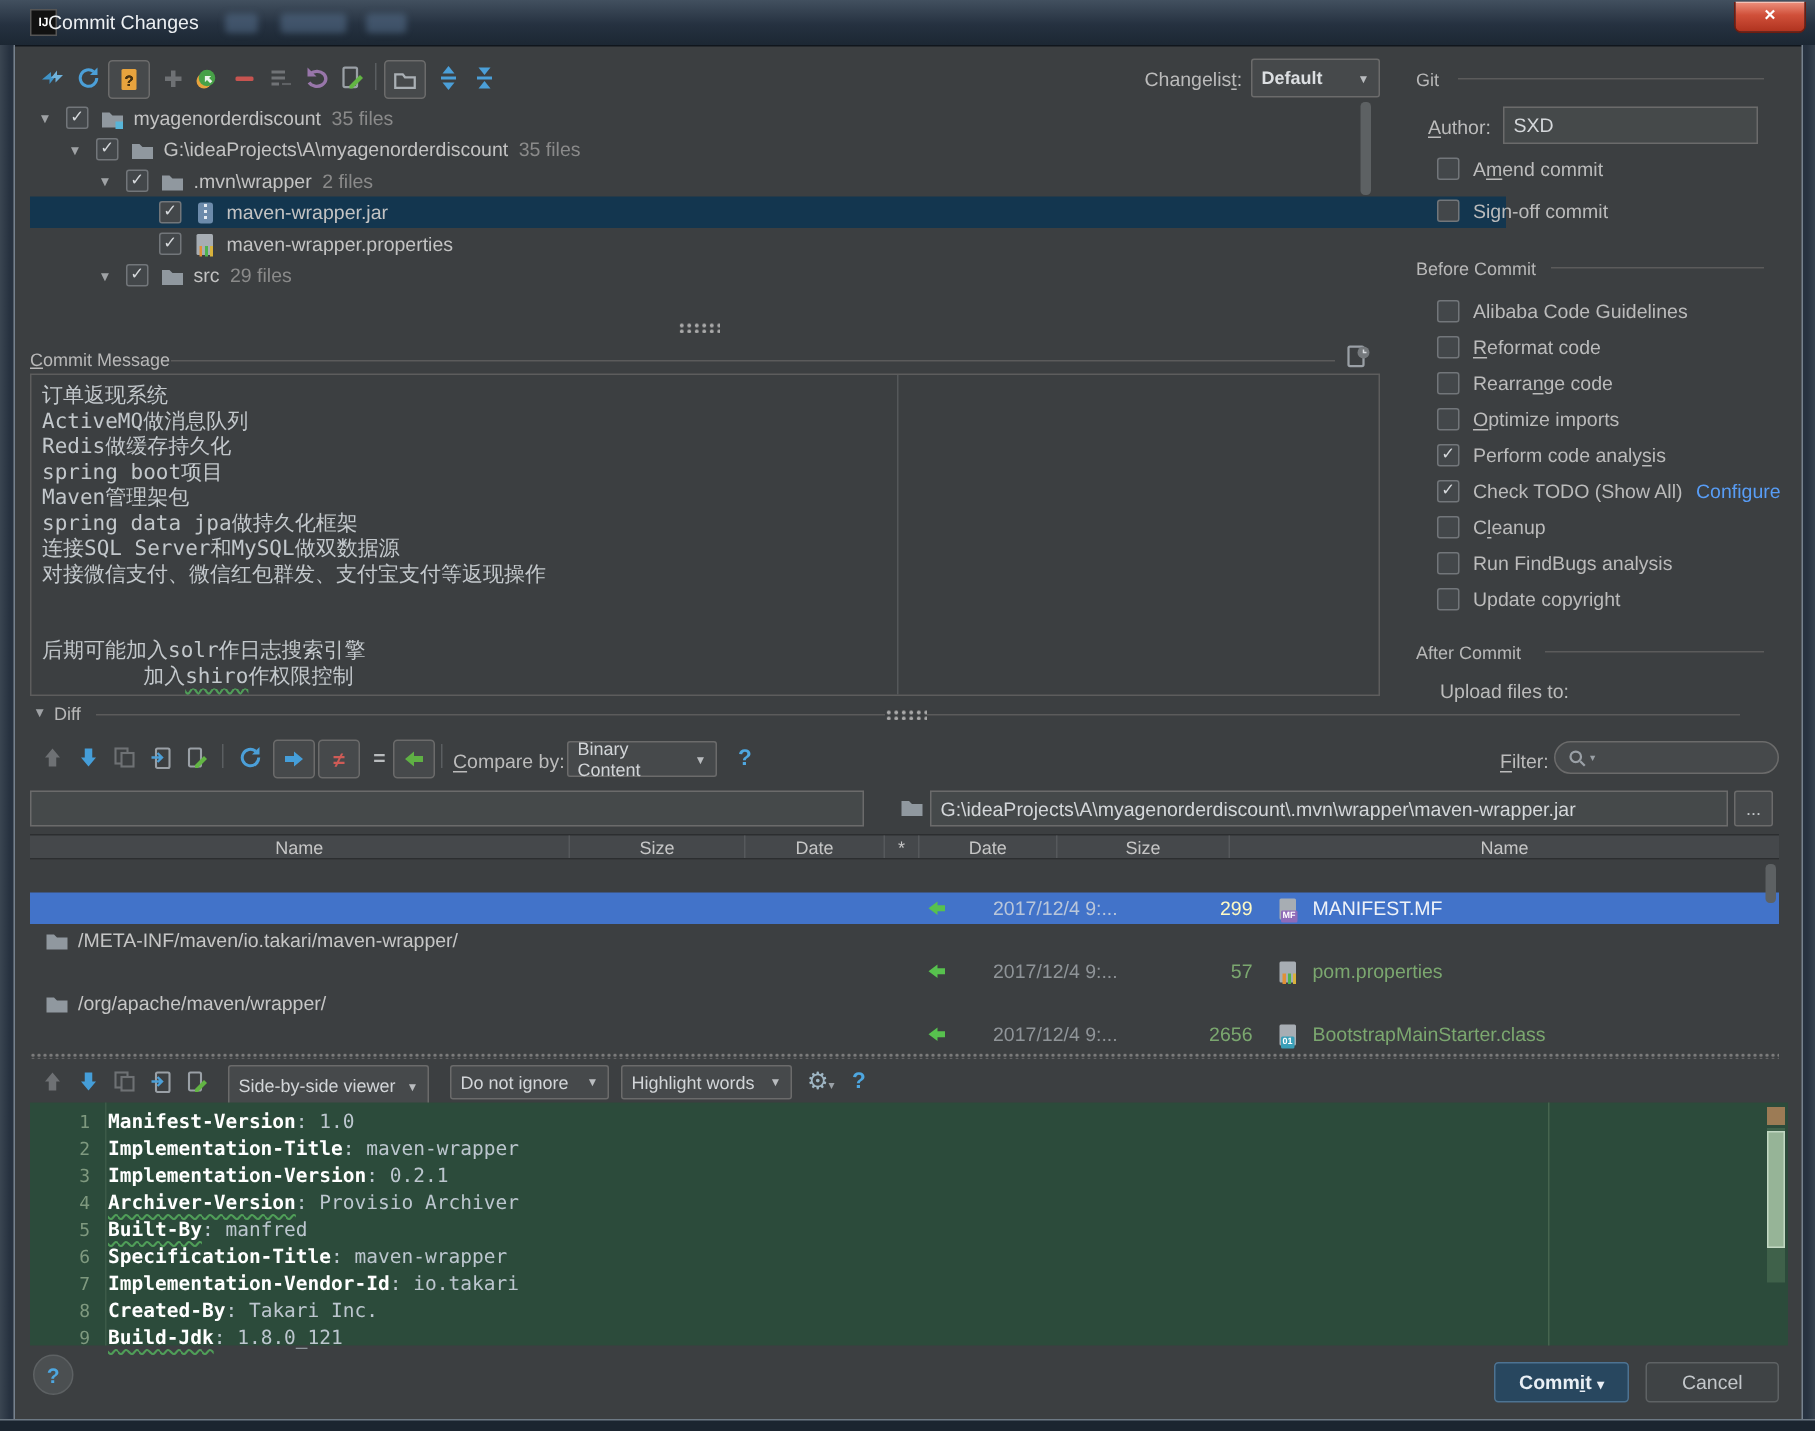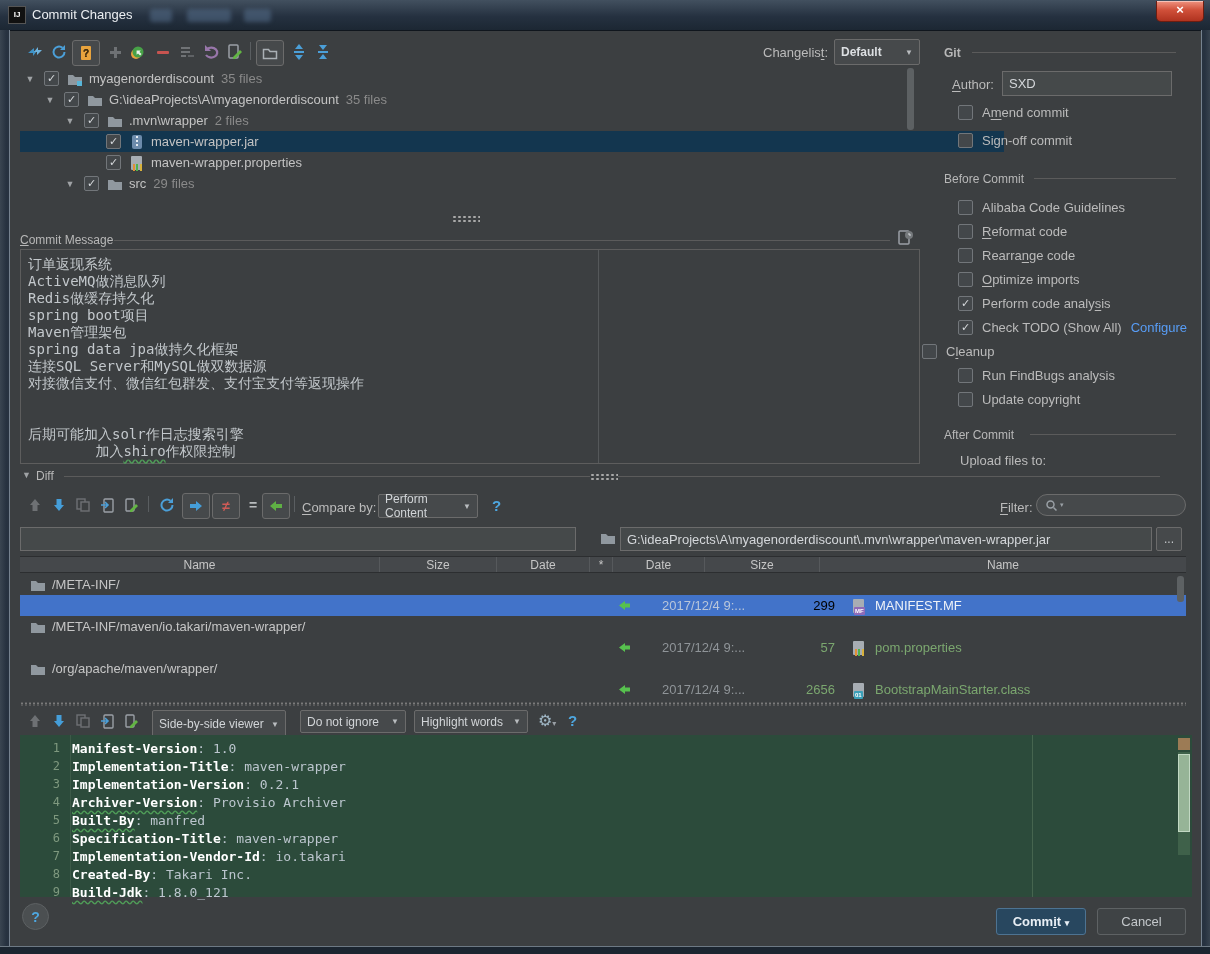--- a/index.html
+++ b/index.html
@@ -6,21 +6,21 @@
   #win{position:relative;width:1210px;height:954px;overflow:hidden;
        font-family:"Liberation Sans",sans-serif;background:#3c3f41;}
   .abs{position:absolute;}
   
   .titlebar{left:0;top:0;width:1210px;height:30px;
     background:linear-gradient(180deg,#42505f 0%,#2b3짜844 40%,#1f2a36 100%);
     background:linear-gradient(180deg,#42505f,#253140 55%,#1c2733);border-bottom:1px solid #10161d;}
   .frame-l{left:0;top:30px;width:9px;height:917px;background:linear-gradient(90deg,#3a4551,#273240 70%);border-right:1px solid #76828f;}
   .frame-r{left:1201px;top:30px;width:9px;height:917px;background:linear-gradient(270deg,#3a4551,#273240 70%);border-left:1px solid #76828f;}
   .frame-b{left:0;top:946px;width:1210px;height:8px;background:#1b2530;border-top:1px solid #6d7984;}
-  .appicon{left:8px;top:6px;width:16px;height:16px;background:#111;border:1px solid #555;color:#fff;
+  .appicon{left:20px;top:6px;width:16px;height:16px;background:#111;border:1px solid #555;color:#fff;
      font-size:8px;font-weight:bold;text-align:center;line-height:16px;}
   .title{left:32px;top:7px;color:#eceff2;font-size:13px;}
   .blurpatch{top:9px;height:13px;background:rgba(90,115,145,.5);filter:blur(2px);border-radius:3px;}
   .closebtn{left:1156px;top:1px;width:46px;height:20px;border:1px solid #6e1d10;border-top:none;
      border-radius:0 0 5px 5px;background:linear-gradient(180deg,#ef9380,#d0503a 45%,#b0331f);
      color:#fff;font-size:13px;font-weight:bold;text-align:center;line-height:18px;cursor:pointer;box-shadow:inset 0 1px 0 rgba(255,255,255,.45);}
   
   .lbl{color:#bbbbbb;font-size:13px;white-space:nowrap;}
   .lbl u{text-underline-offset:2px;}
   .sec{color:#b8b8b8;font-size:12px;white-space:nowrap;}
@@ -256,21 +256,21 @@
 Maven管理架包
 spring data jpa做持久化框架
 连接SQL Server和MySQL做双数据源
 对接微信支付、微信红包群发、支付宝支付等返现操作
 
 
 后期可能加入solr作日志搜索引擎
         加入</span><span class="wavy-g">shiro</span><span>作权限控制</span></div>
   </div>
 
-  <span class="abs sec" style="left:944px;top:46px;font-weight:bold;">Git</span>
+  <span class="abs sec" style="left:944px;top:46px;">Git</span>
   <div class="abs line" style="left:972px;top:52px;width:204px;"></div>
 
   <span class="abs lbl" style="left:952px;top:77px;"><u>A</u><span>uthor:</span></span>
   <input class="abs field" style="left: 1002px; top: 71px; width: 170px; height: 25px;" value="SXD">
 
   <div class="abs" style="left:958px;top:105px;display:flex;align-items:center;gap:9px;">
     <span class="cb"></span>
     <span class="lbl"><span>A</span><u>m</u><span>end commit</span></span>
   </div>
   <div class="abs" style="left:958px;top:133px;display:flex;align-items:center;gap:9px;">
@@ -299,21 +299,21 @@
   </div>
   <div class="abs" style="left:958px;top:296px;display:flex;align-items:center;gap:9px;">
     <span class="cb"><span>✓</span></span>
     <span class="lbl"><span>Perform code analy</span><u>s</u><span>is</span></span>
   </div>
   <div class="abs" style="left:958px;top:320px;display:flex;align-items:center;gap:9px;">
     <span class="cb"><span>✓</span></span>
     <span class="lbl"><span>Check TODO (Show All)</span><u></u><span></span></span>
     <span class="link">Configure</span>
   </div>
-  <div class="abs" style="left:922px;top:344px;display:flex;align-items:center;gap:9px;">
+  <div class="abs" style="left:958px;top:344px;display:flex;align-items:center;gap:9px;">
     <span class="cb"></span>
     <span class="lbl"><span>C</span><u>l</u><span>eanup</span></span>
   </div>
   <div class="abs" style="left:958px;top:368px;display:flex;align-items:center;gap:9px;">
     <span class="cb"></span>
     <span class="lbl"><span>Run FindBugs analysis</span><u></u><span></span></span>
   </div>
   <div class="abs" style="left:958px;top:392px;display:flex;align-items:center;gap:9px;">
     <span class="cb"></span>
     <span class="lbl"><span>Update copyright</span><u></u><span></span></span>
@@ -376,21 +376,21 @@
     <span class="glyph" style="color:#b9bcbe;font-weight:bold;">=</span>
   </span>
   <span class="abs tbtn boxed" style="left:262px;top:493px;">
     <svg width="14" height="12">
         <path d="M1 6l6-5v3h6v4H7v3z" fill="#5fb044"></path>
       </svg>
   </span>
   <div class="abs vsep" style="left:294px;top:496px;height:16px;"></div>
   <span class="abs lbl" style="left:302px;top:500px;"><u>C</u><span>ompare by:</span></span>
   <div class="abs combo" style="left:378px;top:494px;width:100px;height:24px;">
-    <span>Perform Content</span>
+    <span>Binary Content</span>
     <span class="car">▼</span>
   </div>
   <span class="abs" style="left:492px;top:497px;color:#4ea7e0;font-weight:bold;font-size:15px;">?</span>
 
   <span class="abs lbl" style="left:1000px;top:500px;"><u>F</u><span>ilter:</span></span>
   <div class="abs" style="left:1036px;top:494px;width:150px;height:22px;border:1px solid #6b6b6b;border-radius:11px;background:#46494b;display:flex;align-items:center;padding:0 8px;box-sizing:border-box;">
     <svg width="13" height="13">
         <circle cx="5.5" cy="5.5" r="3.5" fill="none" stroke="#9aa0a6" stroke-width="1.5"></circle>
         <path d="M8.5 8.5l3 3" stroke="#9aa0a6" stroke-width="1.5"></path>
       </svg>
@@ -408,35 +408,29 @@
     <div style="width:360px;">Name</div>
     <div style="width:117px;">Size</div>
     <div style="width:93px;">Date</div>
     <div style="width:23px;">*</div>
     <div style="width:92px;">Date</div>
     <div style="width:115px;">Size</div>
     <div style="flex:1;border-right:none;">Name</div>
   </div>
 
   <div class="abs" style="left:20px;top:574px;width:1166px;height:127px;">
-    <div class="drow" style="top:0;">
-      <span class="fic" style="margin-left:10px;"><svg width="16" height="16">
-            <path d="M1 4h5l2 2h7v8H1z" fill="#90989f"></path>
-          </svg></span>
-      <span style="margin-left:6px;">/META-INF/</span>
-    </div>
     <div class="drow sel-tab" style="top:21px;">
       <div style="width:593px;"></div>
       <div class="cell-star">
           <svg width="13" height="11">
             <path d="M1 5.5L7 1v2.5h5v4H7V10z" fill="#57c14e"></path>
           </svg>
         </div>
       <div class="cell-date">2017/12/4 9:...</div>
-      <div class="cell-size" style="color:#000000;">299</div>
+      <div class="cell-size" style="color:#fef9c3;">299</div>
       <span class="fic" style="margin-left:8px;">
           <span class="ic-doc"></span>
           <span class="badge" style="left:3px;bottom:-1px;background:#8f6bb8;">MF</span>
         </span>
       <span style="margin-left:8px;color:#eef2f8;">MANIFEST.MF</span>
     </div>
     <div class="drow" style="top:42px;text-align:right;">
       <span class="fic" style="margin-left:10px;"><svg width="16" height="16">
             <path d="M1 4h5l2 2h7v8H1z" fill="#90989f"></path>
           </svg></span>

